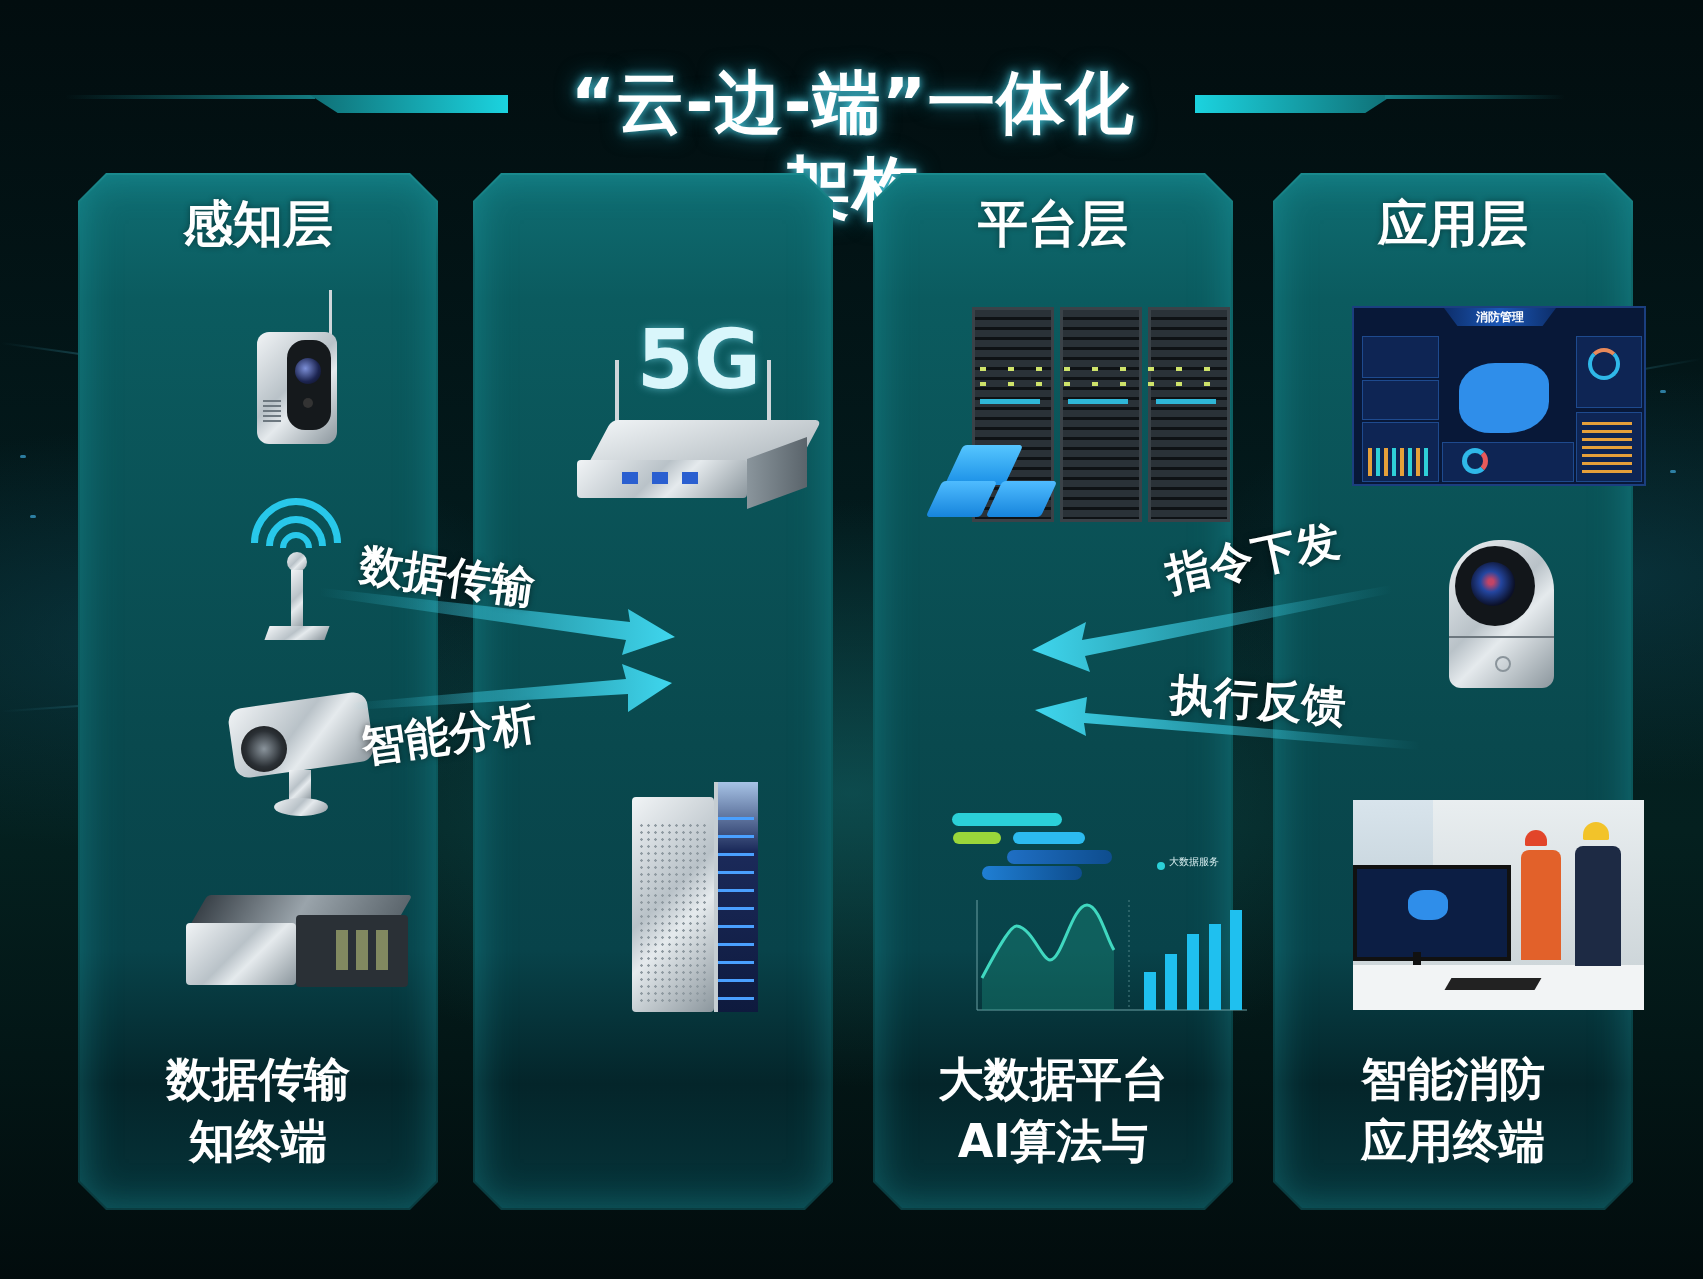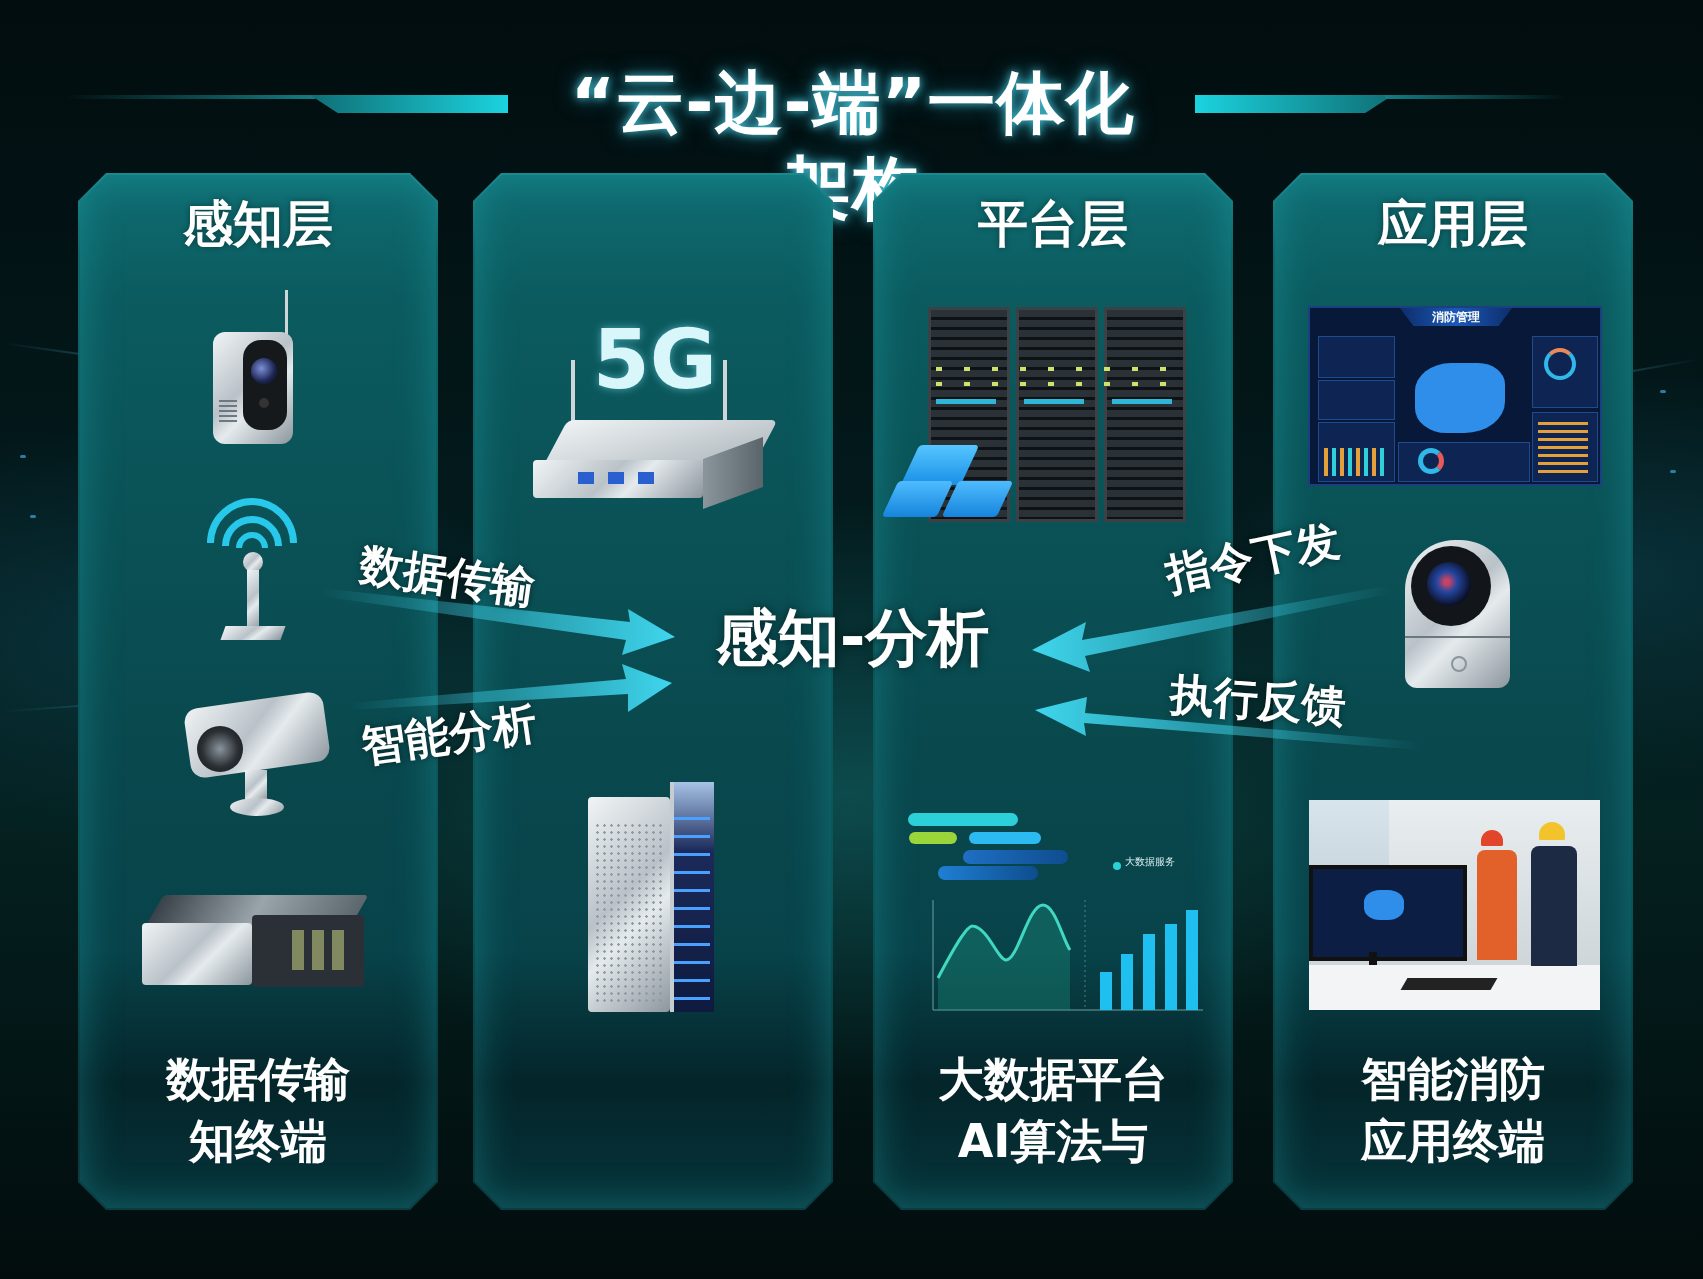--- a/index.html
+++ b/index.html
@@ -31,21 +31,21 @@
     background:linear-gradient(180deg,#0f6d72 0%,#0b5b5f 12%,#09494e 55%,#08434a 75%,#04252a 88%,#06343a 100%);}
   .panel::after{content:"";position:absolute;inset:2px;
     clip-path:polygon(27px 0,calc(100% - 27px) 0,100% 27px,100% calc(100% - 27px),calc(100% - 27px) 100%,27px 100%,0 calc(100% - 27px),0 27px);
     box-shadow:inset 0 0 40px rgba(40,200,210,.35);}
   .p1{left:78px}.p2{left:473px}.p3{left:873px}.p4{left:1273px}
   .panel-head{position:absolute;left:0;right:0;top:18px;text-align:center;font-size:50px;font-weight:bold;color:#fff;z-index:2;text-shadow:0 0 6px rgba(0,0,0,.4);}
   .panel-foot{position:absolute;left:0;right:0;bottom:38px;text-align:center;font-size:46px;font-weight:bold;color:#fff;line-height:62px;z-index:2;}
   .panel-foot div{white-space:nowrap;}
 
   
-  .dev{position:absolute;z-index:3;}
+  .dev{position:absolute;z-index:3;margin-left:44px;}
   .metal{background:linear-gradient(135deg,#f1f4f6 0%,#b9c2c8 45%,#e5eaed 60%,#8b969d 100%);}
 
   
   svg.arrows{position:absolute;left:0;top:0;z-index:4;pointer-events:none;}
   .arrow-label{position:absolute;z-index:5;color:#fff;font-size:44px;font-weight:bold;white-space:nowrap;text-shadow:0 0 6px rgba(0,0,0,.5);}
   .center-text{position:absolute;left:700px;top:600px;width:305px;text-align:center;z-index:5;color:#fff;font-size:62px;font-weight:bold;line-height:76px;text-shadow:0 0 10px rgba(0,0,0,.55);}
 </style>
 </head>
 <body>
 
@@ -222,14 +222,13 @@
 
   <polygon points="1420,742 1085,713 1087,697 1035,710 1086,736 1084,723 1420,750" fill="url(#gr)"></polygon>
 </svg>
 
 <div class="arrow-label" style="left:360px;top:535px;transform:rotate(8deg);transform-origin:left center">数据传输</div>
 <div class="arrow-label" style="left:362px;top:718px;transform:rotate(-8deg);transform-origin:left center">智能分析</div>
 <div class="arrow-label" style="left:1167px;top:547px;transform:rotate(-12deg);transform-origin:left center">指令下发</div>
 <div class="arrow-label" style="left:1170px;top:665px;transform:rotate(4deg);transform-origin:left center">执行反馈</div>
 
 <div class="center-text">
-  <div>感知-分析</div>
 </div>
 
 </body></html>

